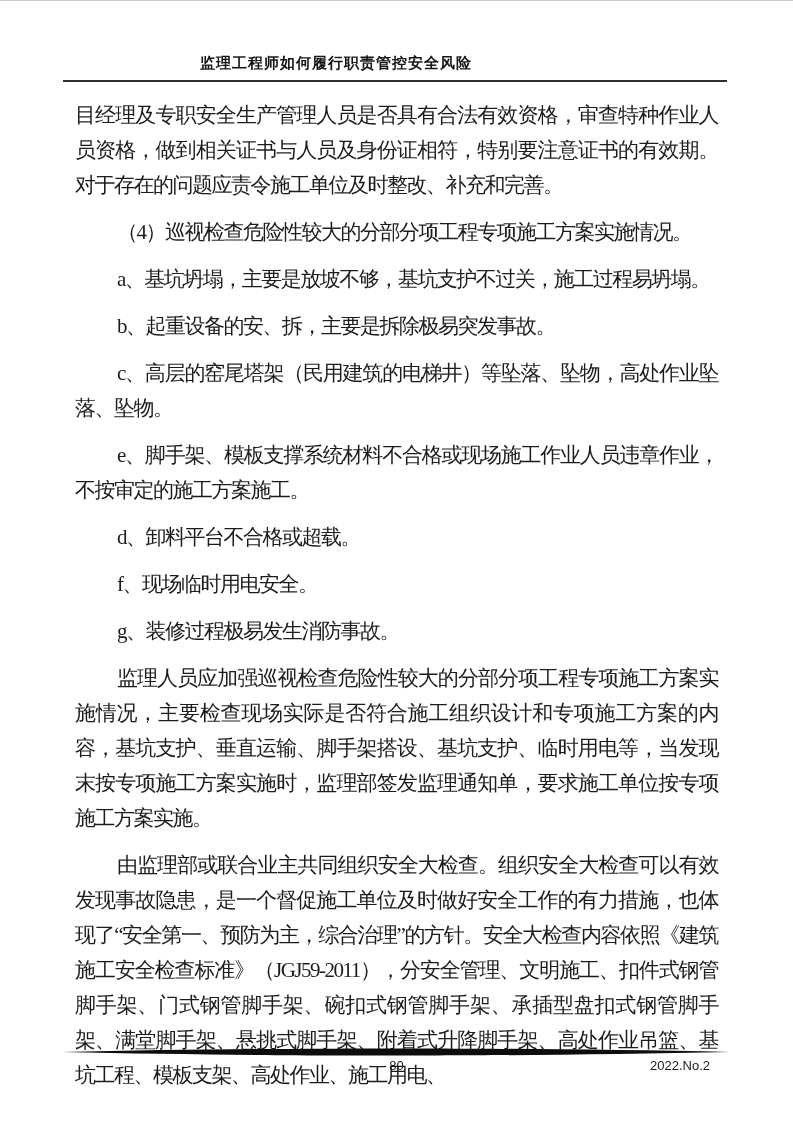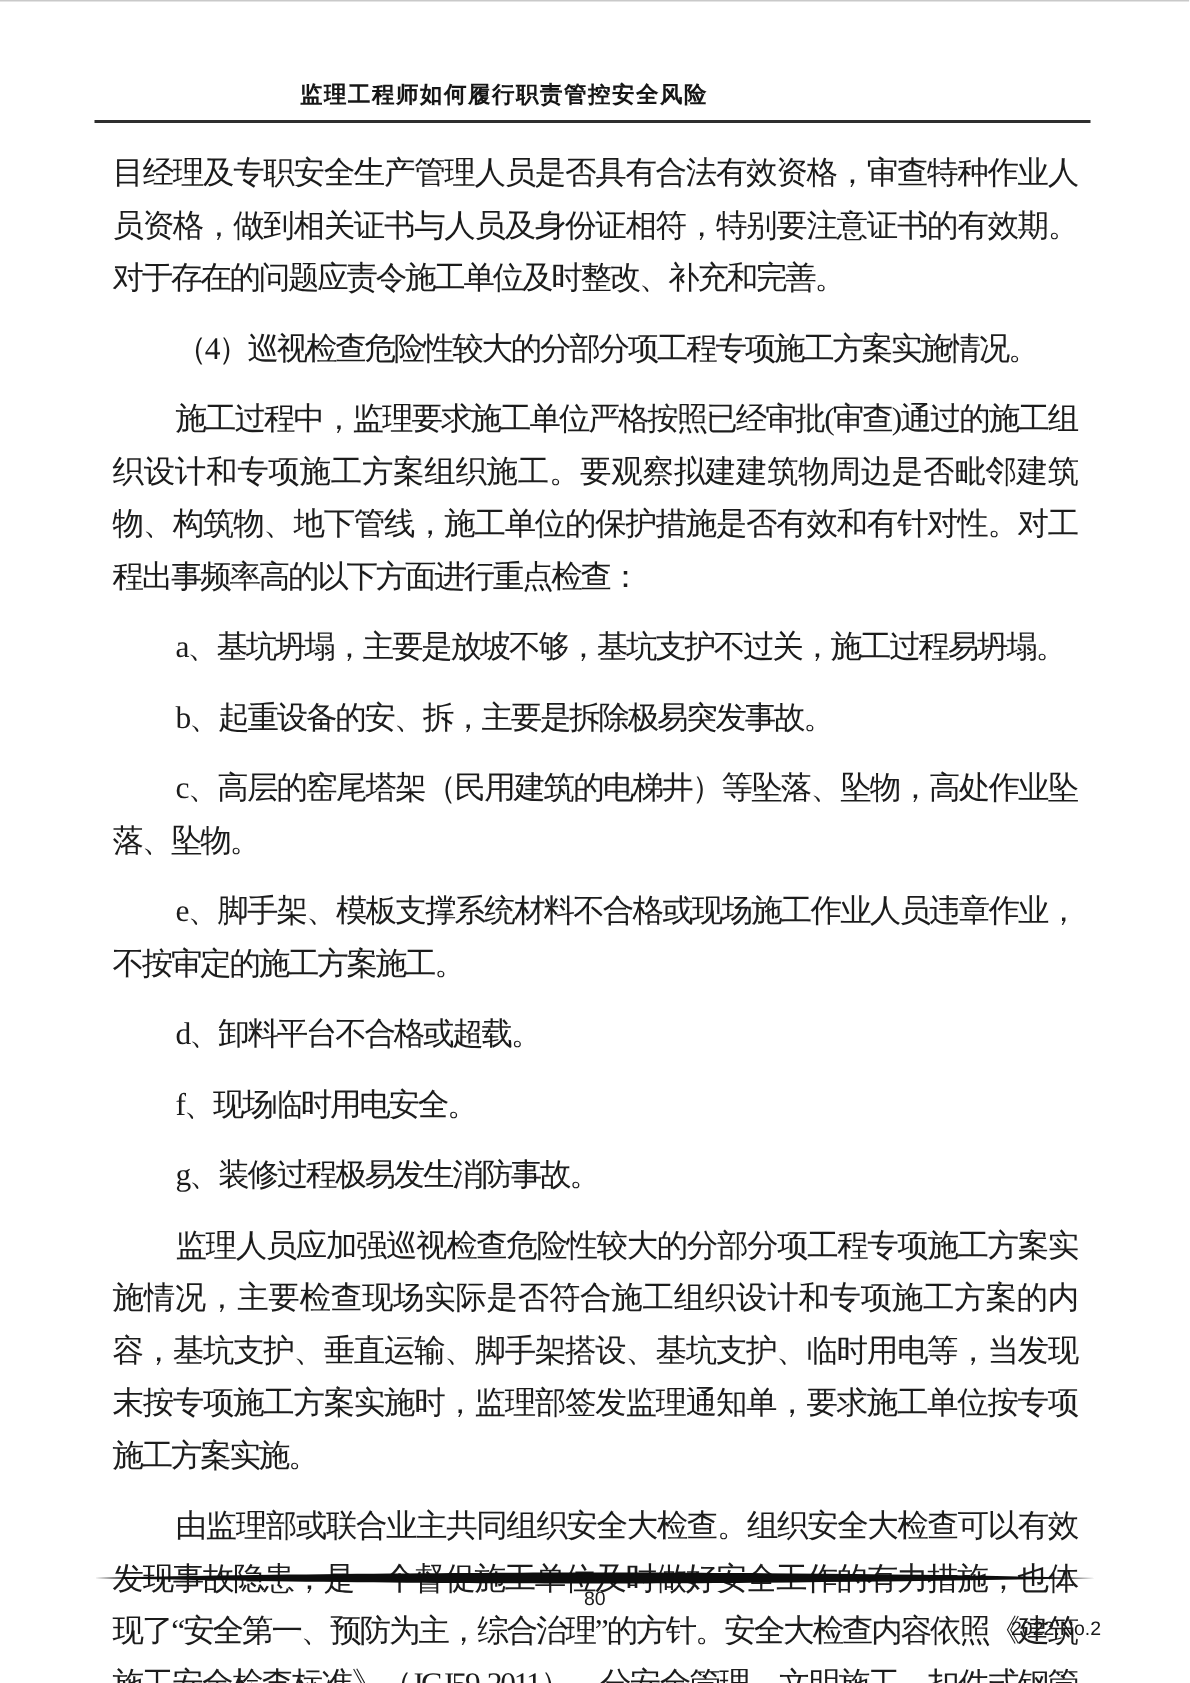--- a/index.html
+++ b/index.html
@@ -65,38 +65,37 @@
     padding-left: 44px;
   }
   .page-number {
     position: absolute;
     left: 0; top: 0;
     width: 793px;
     text-align: center;
   }
   .issue-label {
     position: absolute;
-    right: 103px; top: 0; margin-top: 20px;
+    right: 127px; top: 0;
   }
 </style>
 </head>
 <body>
 
 <div class="page">
 
   <div class="top-edge"></div>
 
   <div class="header-title">监理工程师如何履行职责管控安全风险</div>
 
   <div class="header-rule"></div>
 
   <div class="doc-body" id="doc-body">
       <p class="para">目经理及专职安全生产管理人员是否具有合法有效资格，审查特种作业人员资格，做到相关证书与人员及身份证相符，特别要注意证书的有效期。对于存在的问题应责令施工单位及时整改、补充和完善。</p>
       <p class="para indent">（4）巡视检查危险性较大的分部分项工程专项施工方案实施情况。</p>
-      <p class="para indent">施工过程中，监理要求施工单位严格按照已经审批(审查)通过的施工组织设计和专项施工方案组织施工。要观察拟建建筑物周边是否毗邻建筑物、构筑物、地下管线，施工单位的保护措施是否有效和有针对性。对工程出事频率高的以下方面进行重点检查：</p>
       <p class="para indent">a、基坑坍塌，主要是放坡不够，基坑支护不过关，施工过程易坍塌。</p>
       <p class="para indent">b、起重设备的安、拆，主要是拆除极易突发事故。</p>
       <p class="para indent">c、高层的窑尾塔架（民用建筑的电梯井）等坠落、坠物，高处作业坠落、坠物。</p>
       <p class="para indent">e、脚手架、模板支撑系统材料不合格或现场施工作业人员违章作业，不按审定的施工方案施工。</p>
       <p class="para indent">d、卸料平台不合格或超载。</p>
       <p class="para indent">f、现场临时用电安全。</p>
       <p class="para indent">g、装修过程极易发生消防事故。</p>
       <p class="para indent">监理人员应加强巡视检查危险性较大的分部分项工程专项施工方案实施情况，主要检查现场实际是否符合施工组织设计和专项施工方案的内容，基坑支护、垂直运输、脚手架搭设、基坑支护、临时用电等，当发现末按专项施工方案实施时，监理部签发监理通知单，要求施工单位按专项施工方案实施。</p>
       <p class="para indent">由监理部或联合业主共同组织安全大检查。组织安全大检查可以有效发现事故隐患，是一个督促施工单位及时做好安全工作的有力措施，也体现了“安全第一、预防为主，综合治理”的方针。安全大检查内容依照《建筑施工安全检查标准》（JGJ59-2011），分安全管理、文明施工、扣件式钢管脚手架、门式钢管脚手架、碗扣式钢管脚手架、承插型盘扣式钢管脚手架、满堂脚手架、悬挑式脚手架、附着式升降脚手架、高处作业吊篮、基坑工程、模板支架、高处作业、施工用电、</p>
     </div>

